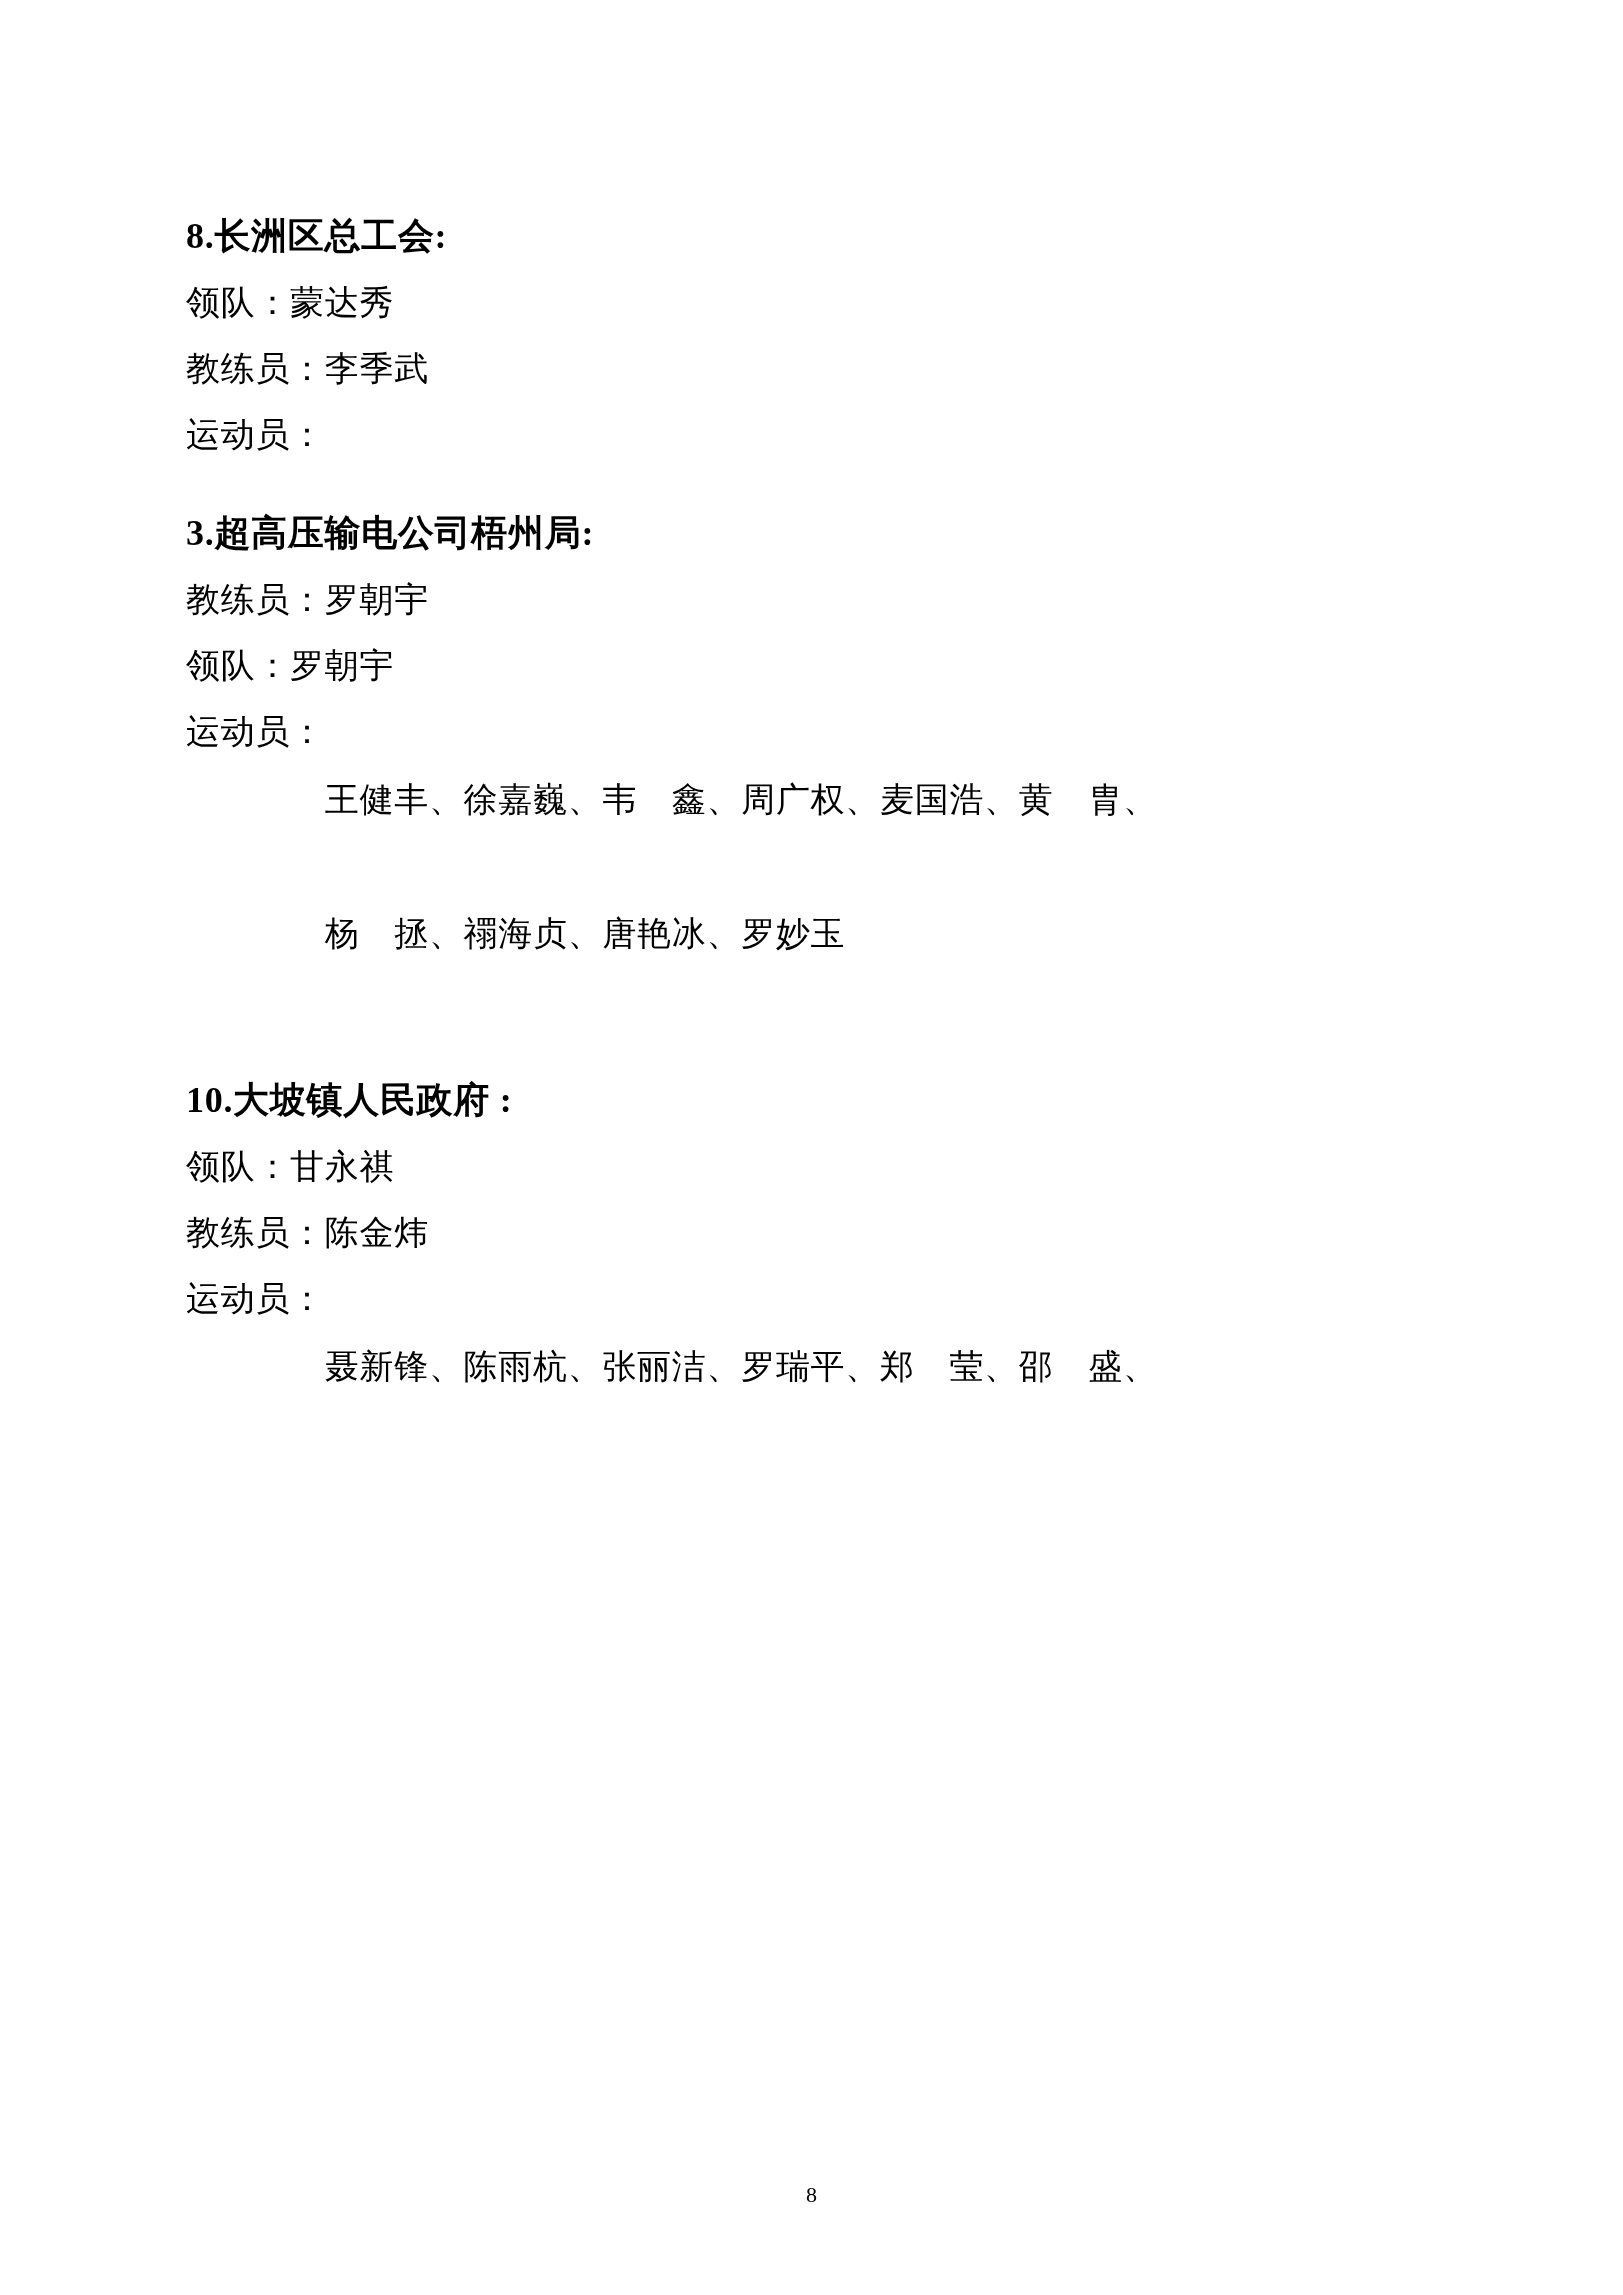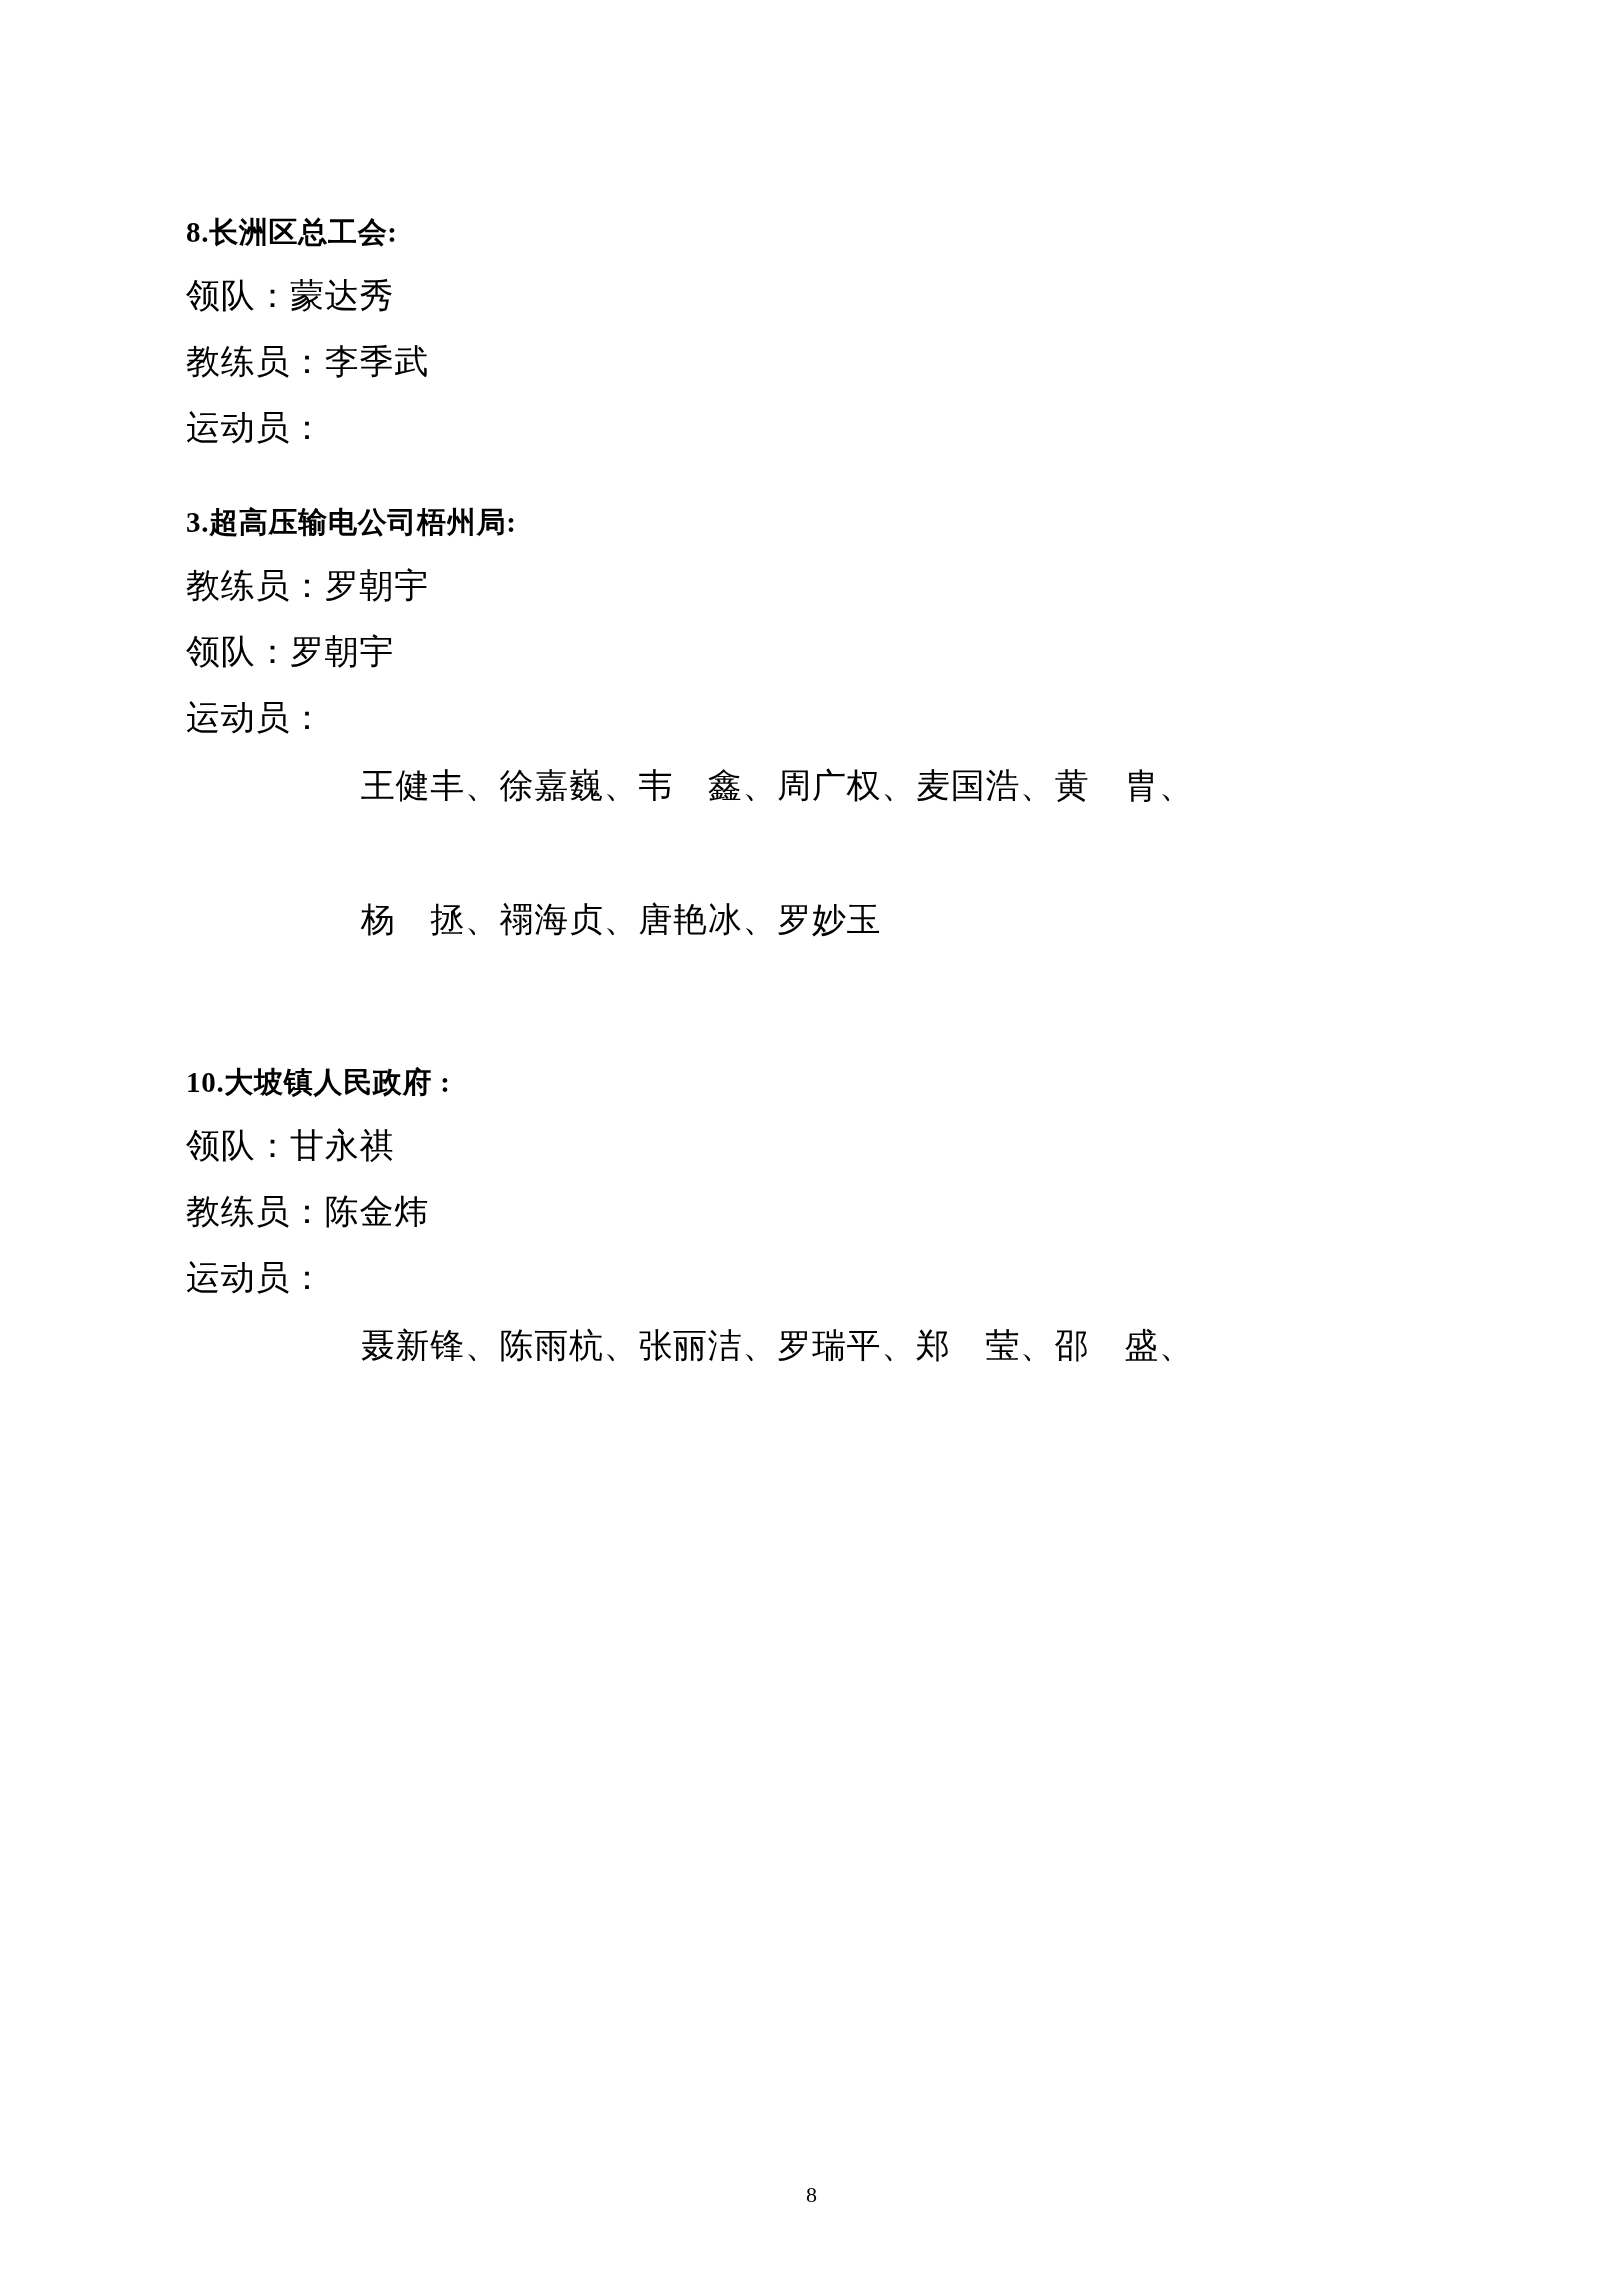--- a/index.html
+++ b/index.html
@@ -21,41 +21,40 @@
     overflow: hidden;
   }
   .doc-body {
     position: relative;
   }
   .team-block {
     margin-bottom: 63px;
   }
   .team-heading {
     font-weight: bold;
-    font-size: 29px;
+    font-size: 36px;
     line-height: 1.0;
     letter-spacing: 0.7px;
     margin: 0 0 32px 0;
     white-space: pre;
   }
   .info-line {
     font-size: 34px;
     line-height: 1.0;
     margin: 8px 0 32px 0;
     white-space: pre;
     letter-spacing: 0.7px;
   }
   .athletes-row {
     display: flex;
     font-size: 34px;
     line-height: 1.0;
     letter-spacing: 0.7px;
     margin: 0;
     white-space: pre;
-    gap: 36px;
   }
   .athletes-label {
     flex: 0 0 auto;
   }
   .athletes-lines {
     flex: 1 1 auto;
   }
   .athletes-lines .a-line {
     margin: 0 0 32px 0;
     white-space: pre;

